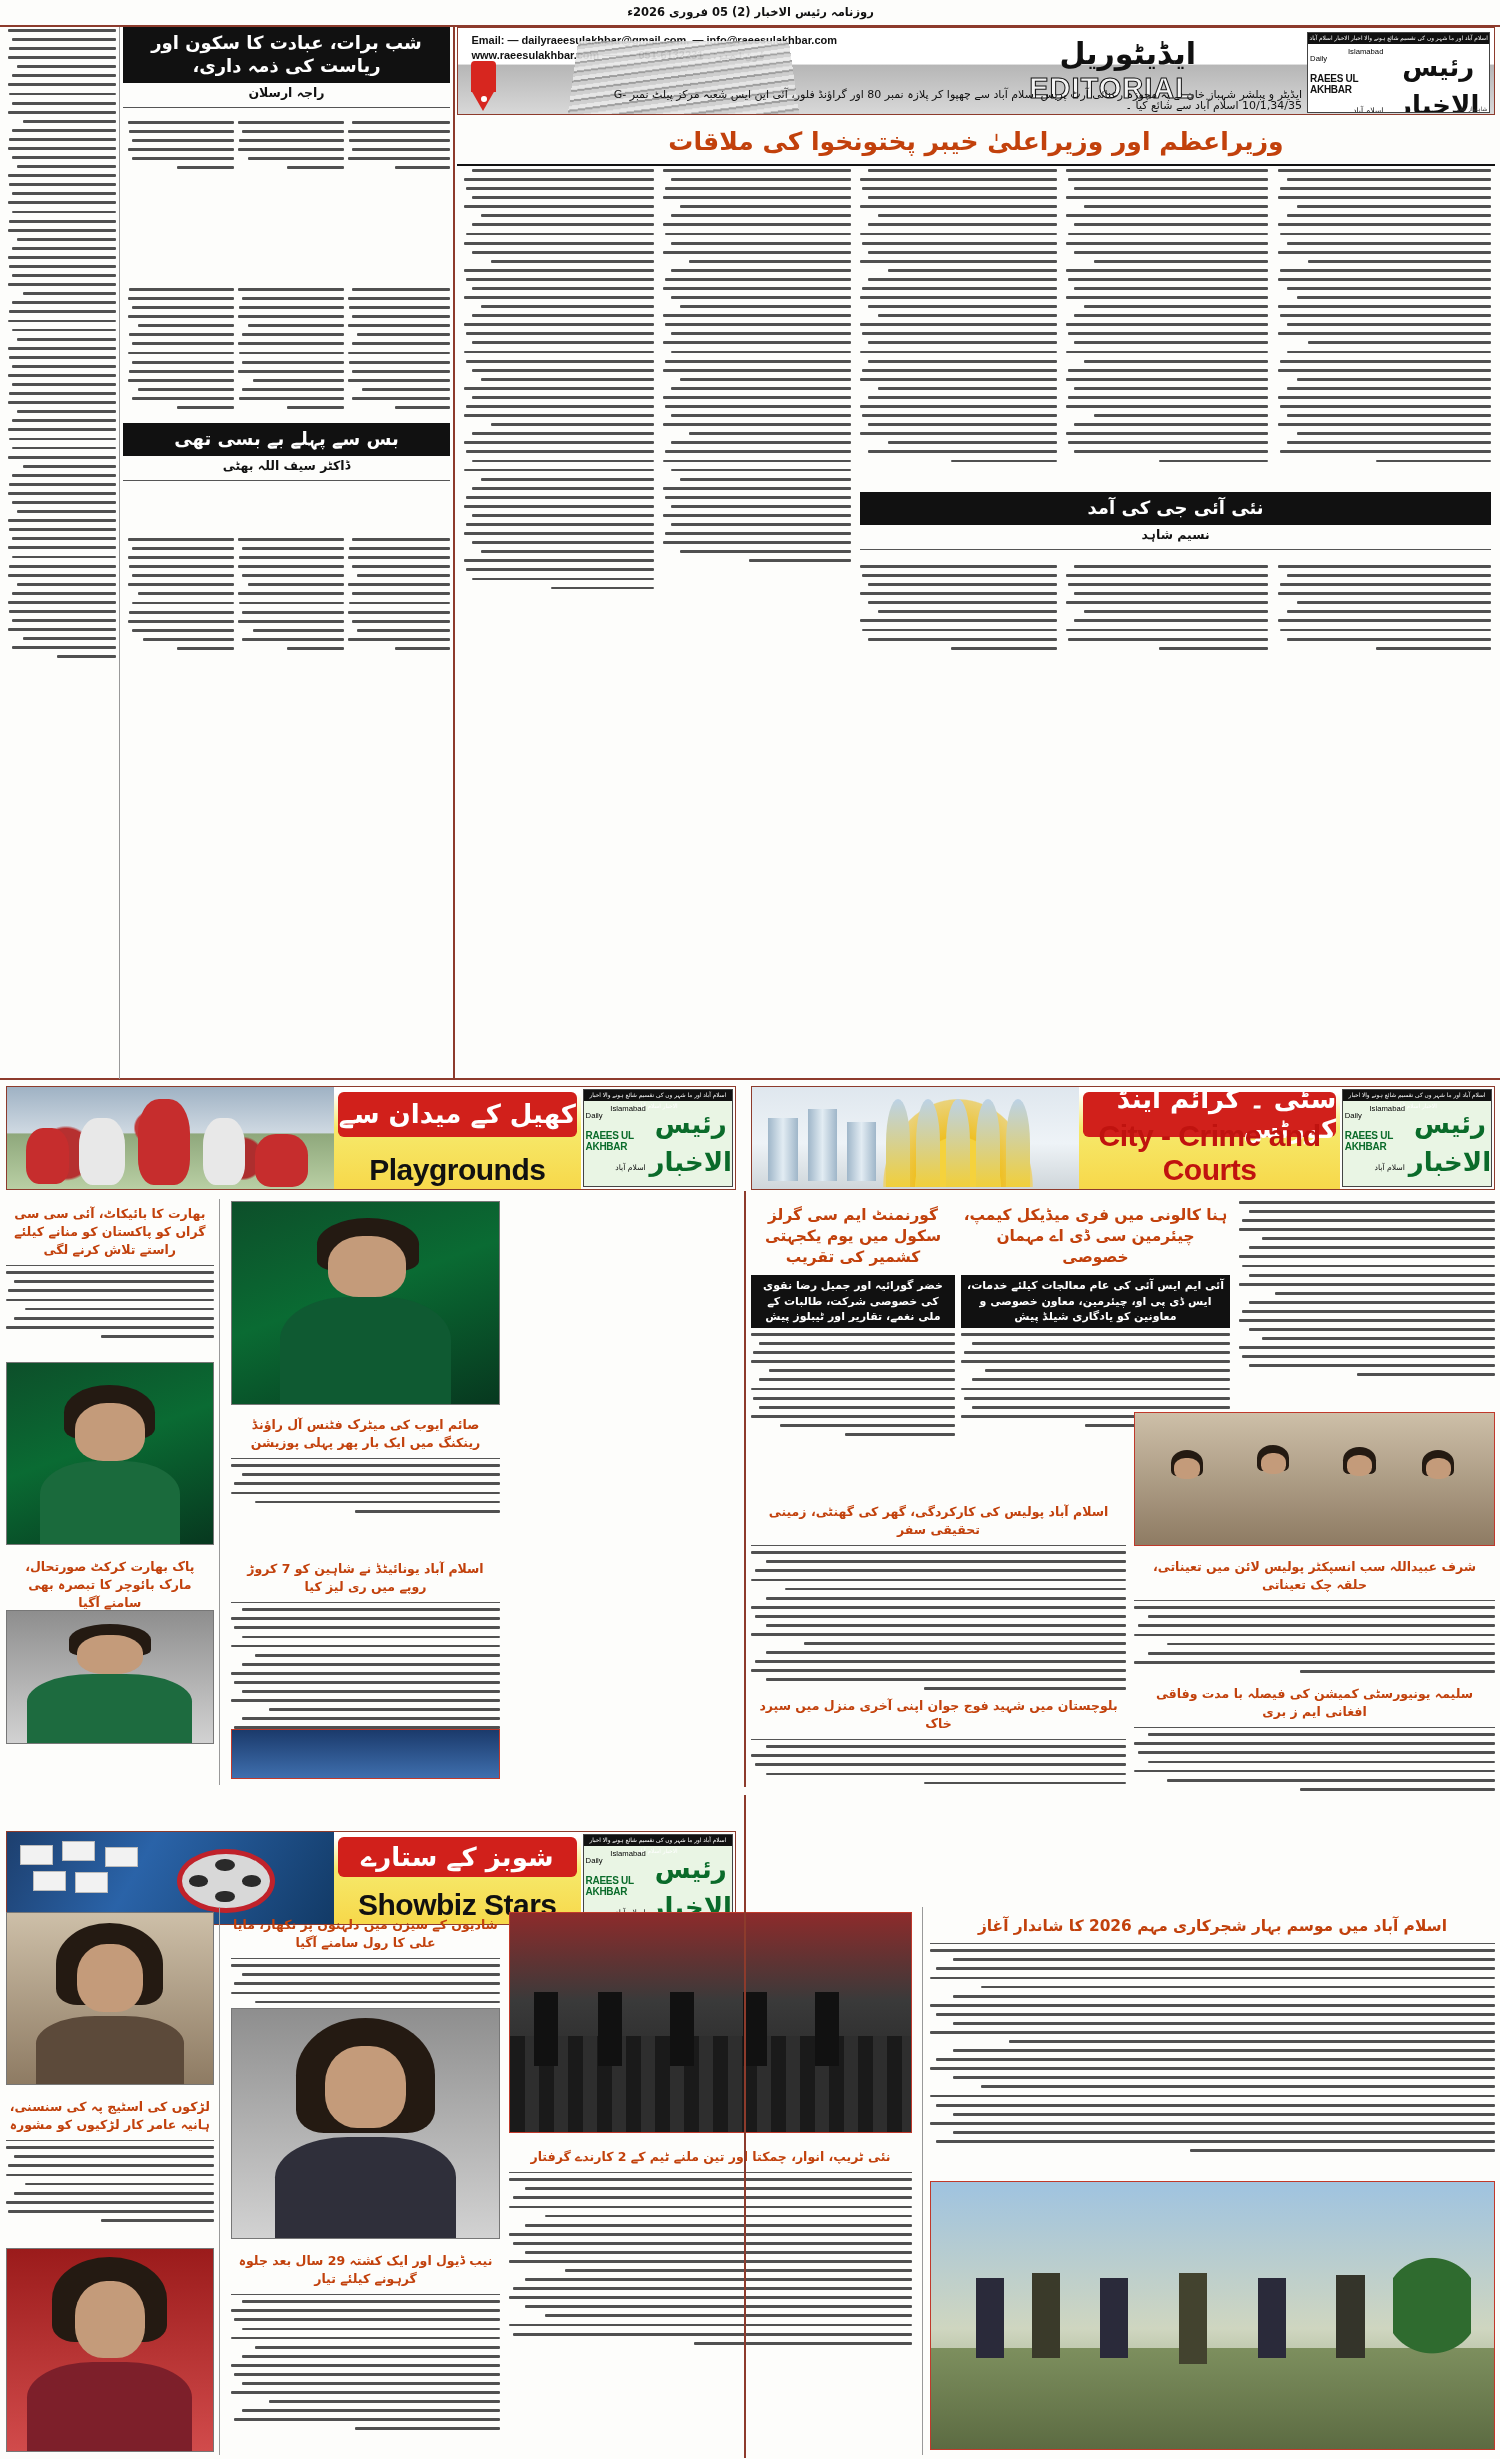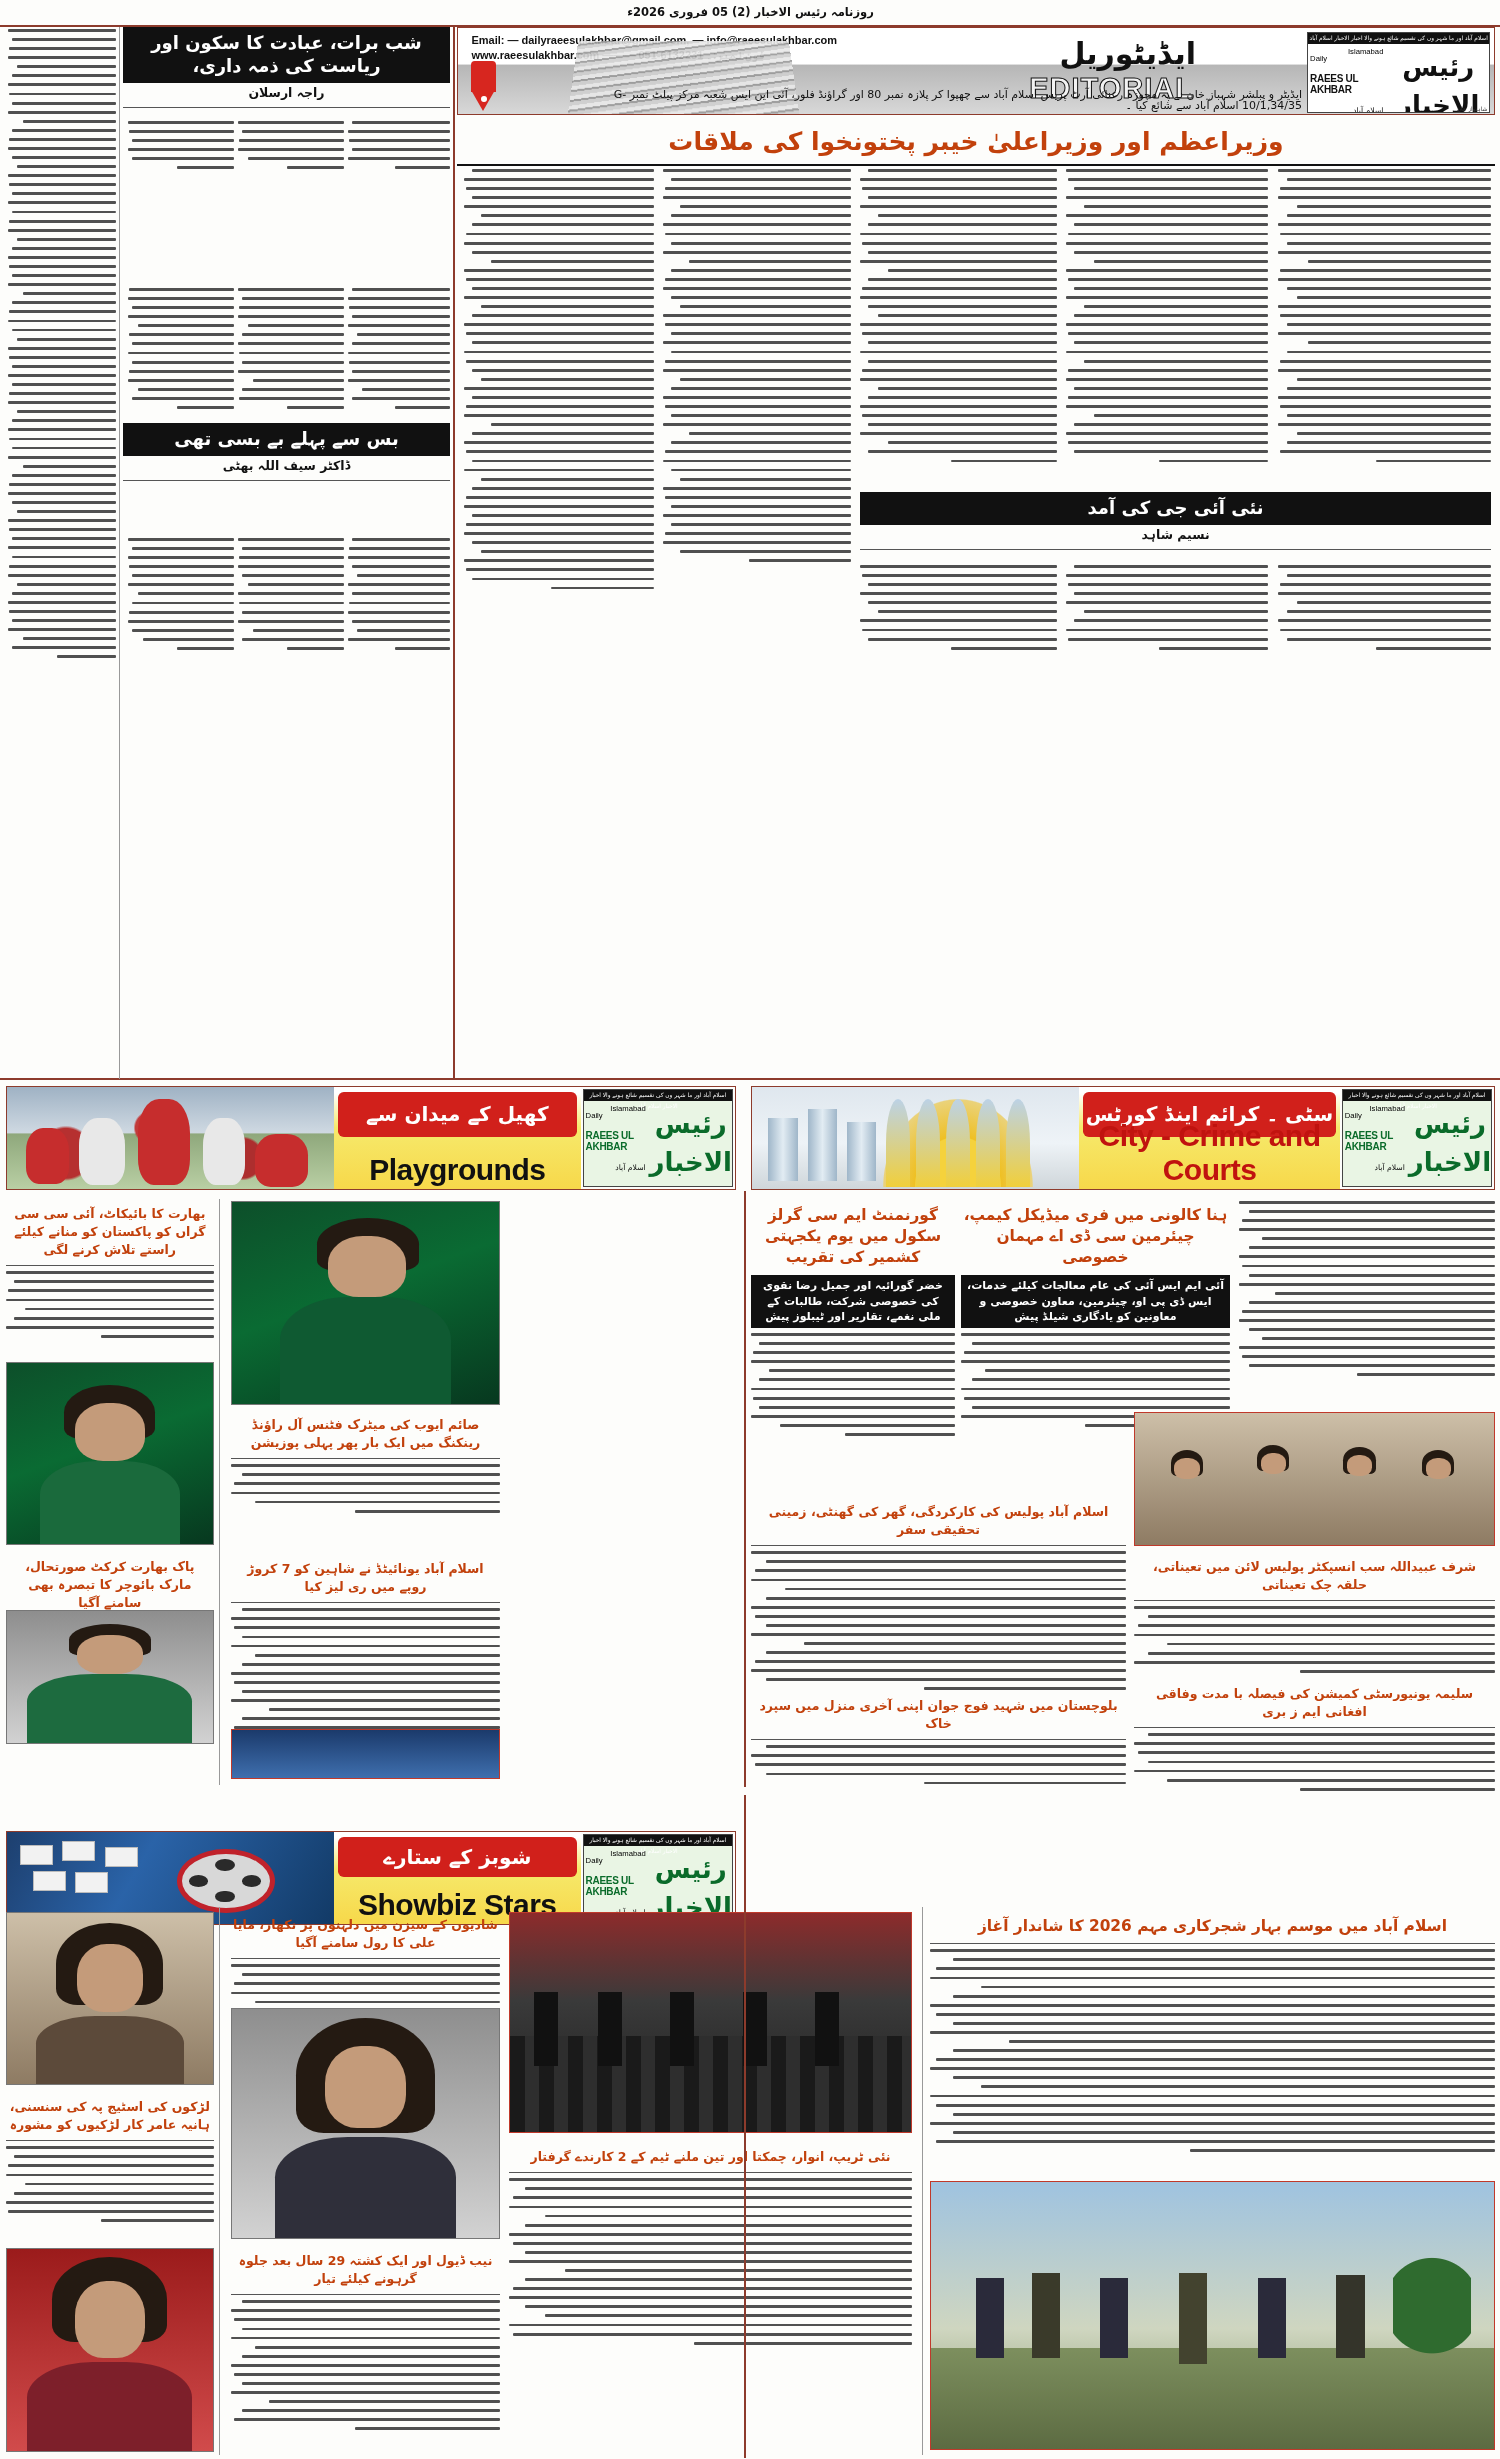--- a/index.html
+++ b/index.html
@@ -215,21 +215,21 @@
     display: flex;
   }
   .sec-photo { flex: 0 0 327px; position: relative; overflow:hidden; }
   .sec-mid   { flex: 1; position: relative; background: linear-gradient(180deg,#ffffff 0 6%, #f6e96b 40%, #f7d84a 100%); }
   .sec-red {
     position: absolute; left: 3.8px; right: 3.8px; top: 4.8px; height: 44%;
     background: #d1201b; border-radius: 5.8px;
     display: flex; align-items: center; justify-content: center;
     direction: rtl;
     color: #fff; font-family: "DejaVu Sans", sans-serif;
-    font-weight: bold; font-size: 20px; letter-spacing: -1px;
+    font-weight: bold; font-size: 26px; letter-spacing: -1px;
   }
   .sec-en {
     position: absolute; left: 0; right: 0; bottom: 1.9px;
     text-align: center;
     font-family: "Liberation Sans", sans-serif;
     font-weight: bold; font-size: 30px; color: #111;
     letter-spacing: -0.5px;
   }
   .sec-en.red { color: #c0130f; }
   .sec-logo { flex: 0 0 154px; position: relative; }

